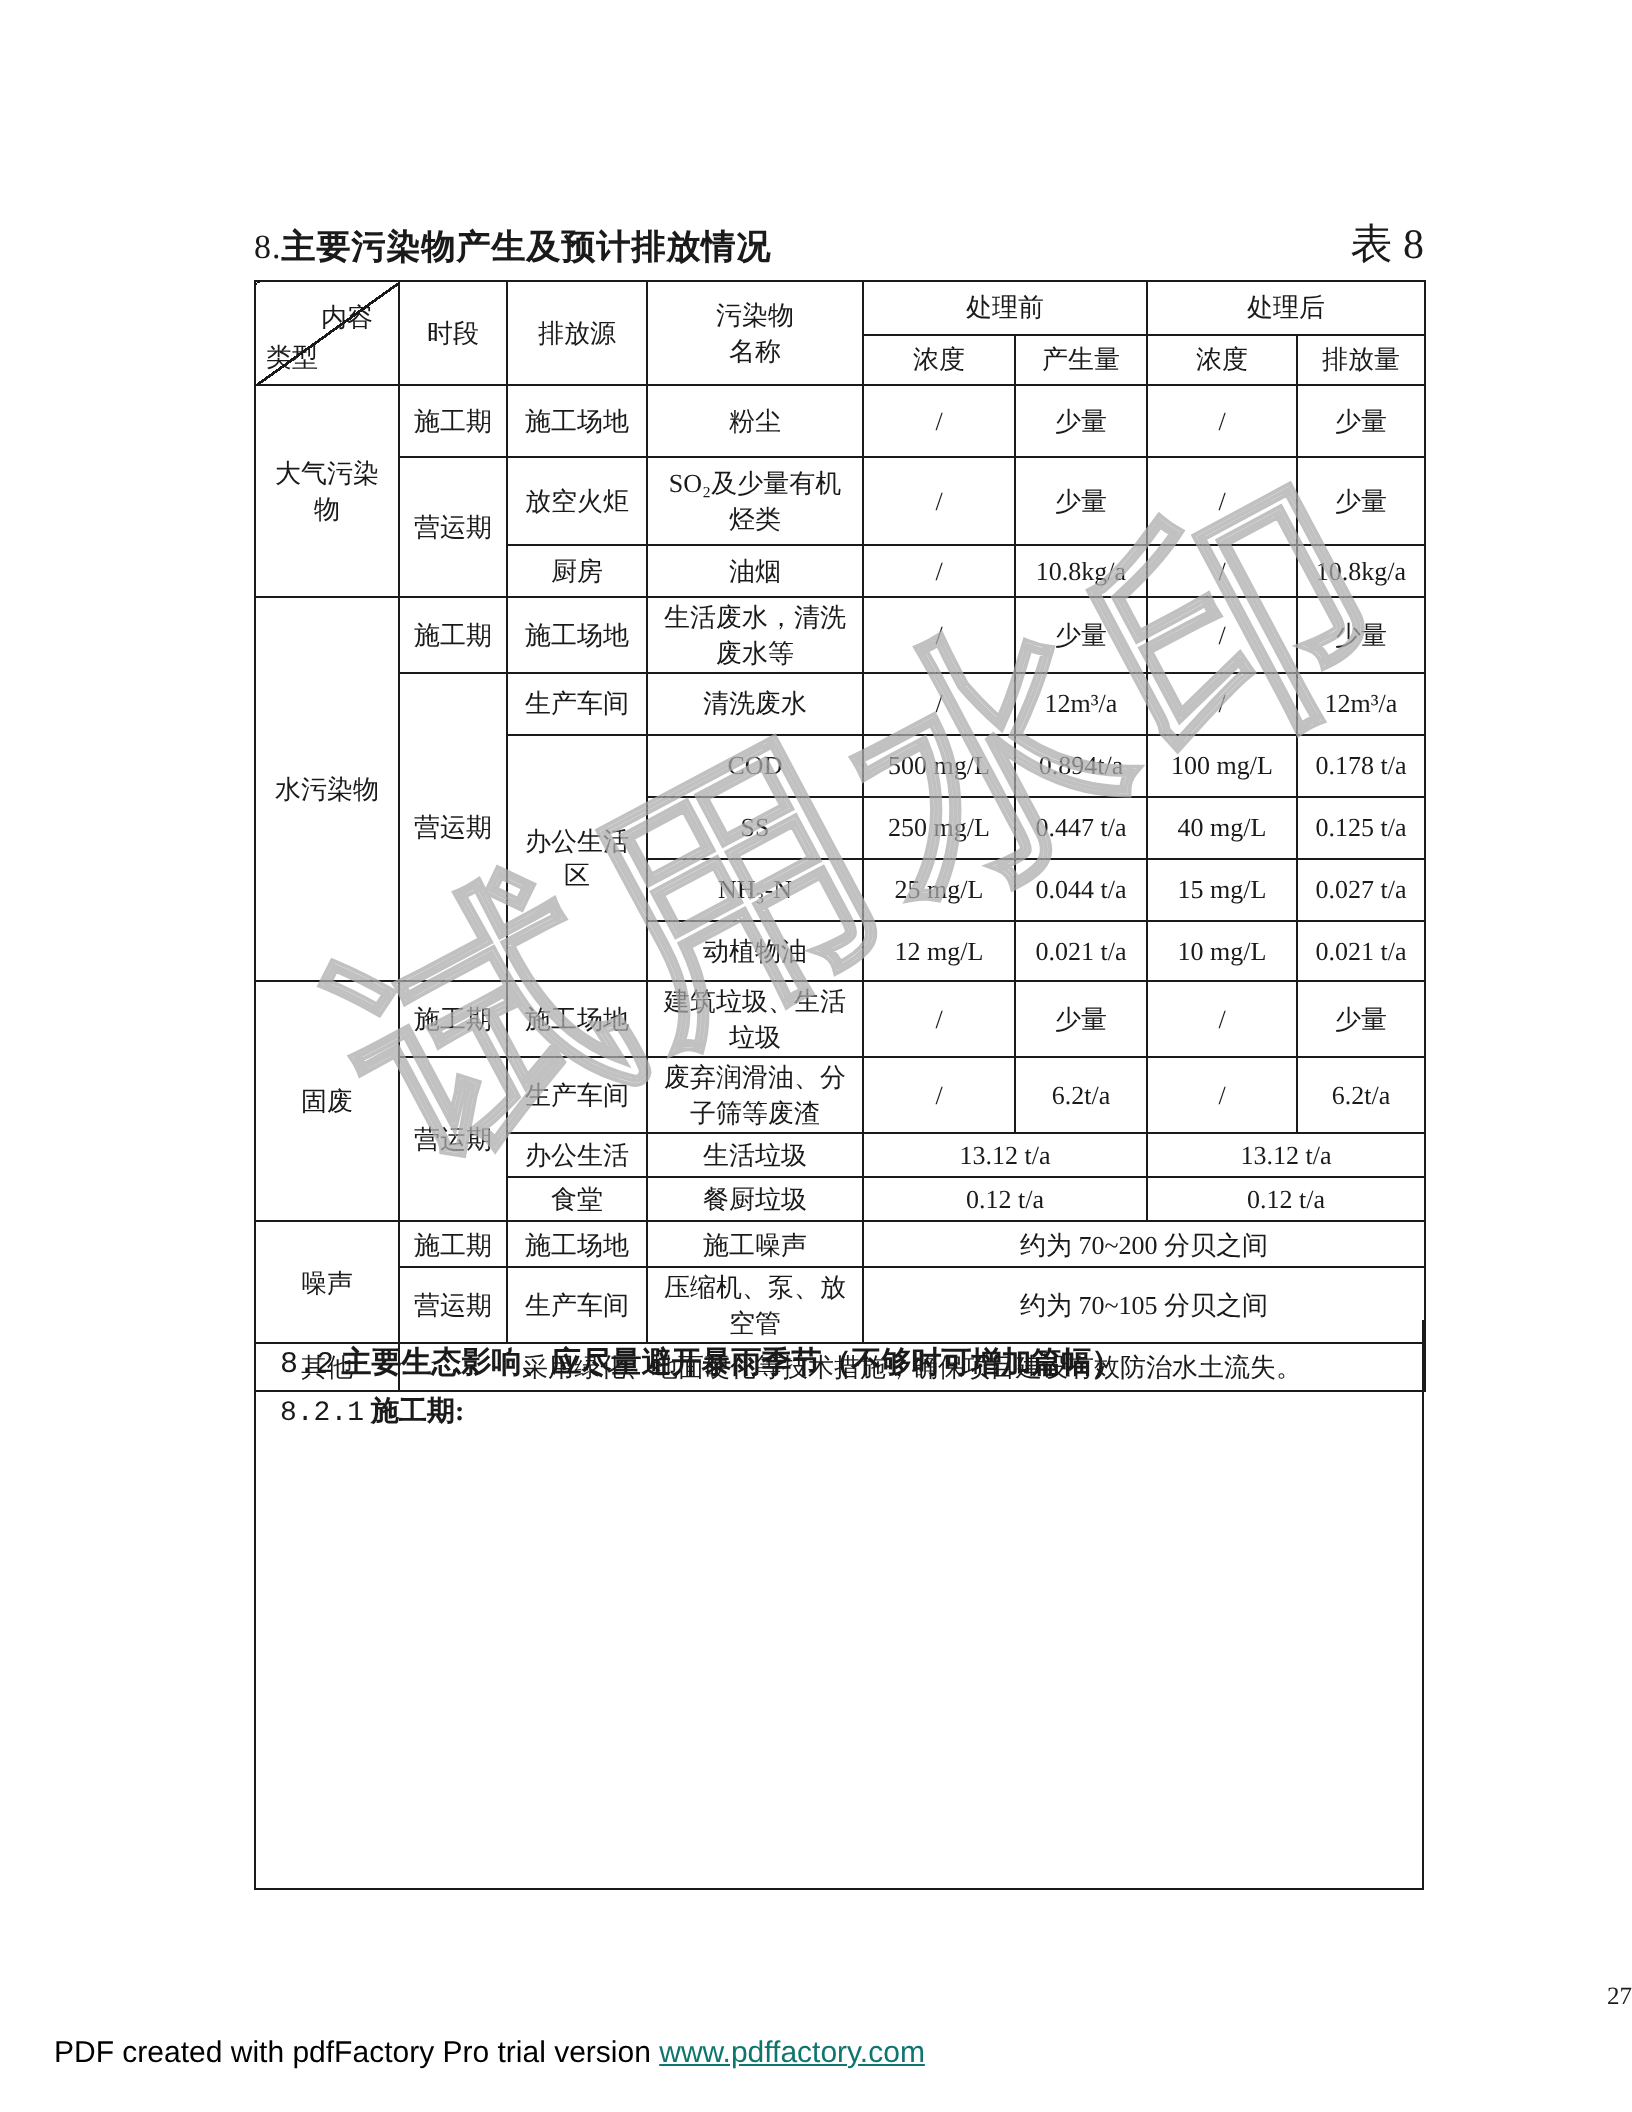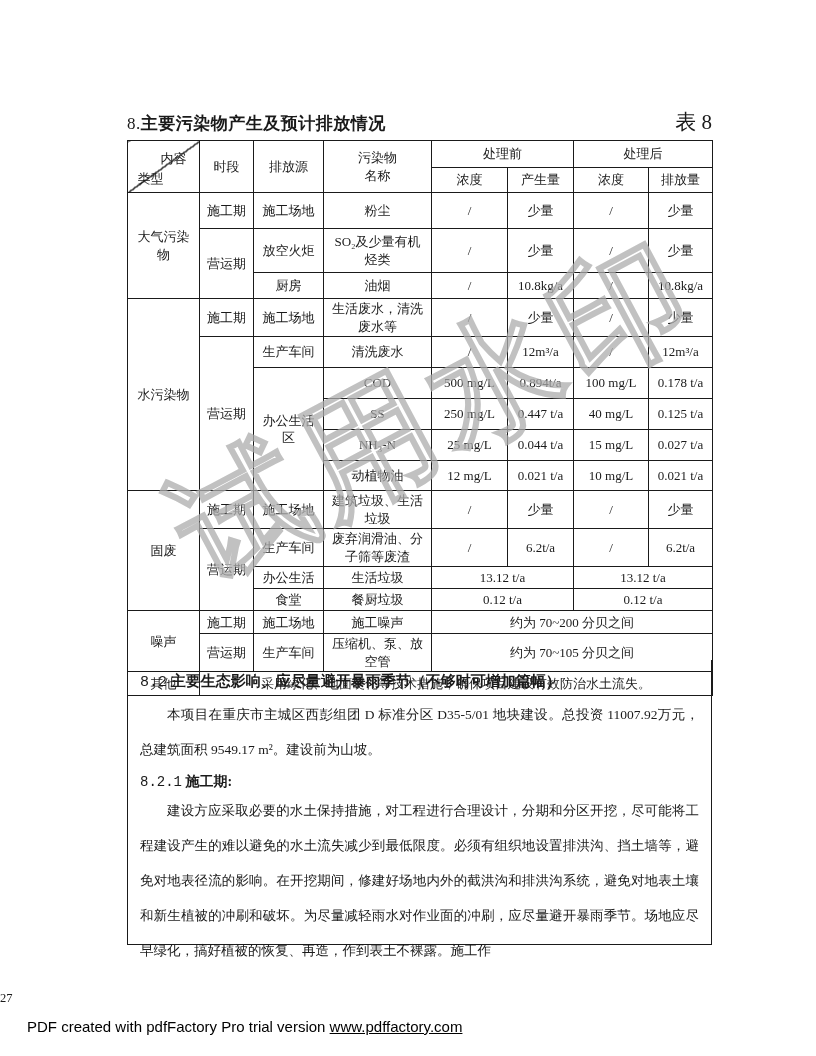--- a/index.html
+++ b/index.html
@@ -36,21 +36,21 @@
 
   
   td.diag {
     position:relative; padding:0;
     background:linear-gradient(to bottom right,
       transparent calc(50% - 0.7px), #1a1a1a calc(50% - 0.7px),
       #1a1a1a calc(50% + 0.7px), transparent calc(50% + 0.7px));
     margin-top:44px;
   }
   td.diag .dtop { display:block; text-align:center; padding:4px 0 0 20px; }
-  td.diag .dbot { display:block; text-align:center; padding:2px 26px 0 0; }
+  td.diag .dbot { display:block; text-align:left; padding:2px 26px 0 0; }
 
   
   .section-box {
     position:absolute; left:127px; top:660px; width:585px; height:285px;
     border:1px solid #1a1a1a; border-top:none;
     padding:8px 12px 0 12px;
   }
   .h82 { font-size:15px; font-weight:bold; margin:4px 0 6px 0; }
   .h82 .num, .h821 .num { font-weight:normal; font-family:Liberation Mono, monospace;text-align:right; }
   .para { font-size:13.5px; line-height:35px; text-align:justify; text-indent:2em; }
@@ -63,27 +63,27 @@
     font-family:"Liberation Serif", serif;
     color:transparent;
     -webkit-text-stroke:2px rgba(172,172,172,0.75);
     transform:rotate(-28deg); transform-origin:left center;
     pointer-events:none; white-space:nowrap; z-index:5;
   }
 
   
   .page-number {
     position:absolute; left:0; top:991px; width:816px;
-    text-align:left; font-size:12.5px;
+    text-align:right; font-size:12.5px;
   }
   .pdf-footer {
     position:absolute; left:27px; top:1018px;
     font-family:"Liberation Sans", sans-serif; font-size:15px; color:#000;
   }
-  .pdf-footer a { color:#000000; }
+  .pdf-footer a { color:#0f766e; }
 </style>
 </head>
 <body>
 
 <div class="page">
 
   <div class="title-row">
     <div class="doc-title"><span class="num">8.</span><span>主要污染物产生及预计排放情况</span></div>
     <div class="table-label">表 8</div>
   </div>
@@ -247,23 +247,21 @@
 
       <tr style="height:24px">
         <td class="cat">其他</td>
         <td colspan="7">采用绿化、地面硬化等技术措施，确保项目建设有效防治水土流失。</td>
       </tr>
     </tbody>
   </table>
 
   <div class="section-box">
     <div class="h82"><span class="num">8.2</span> <span>主要生态影响、应尽量避开暴雨季节（不够时可增加篇幅）</span></div>
-    <p class="para">本项目在重庆市主城区西彭组团 D 标准分区 D35-5/01 地块建设。总投资 11007.92万元，总建筑面积 9549.17 m²。建设前为山坡。</p>
     <div class="h821"><span class="num">8.2.1</span> <span>施工期:</span></div>
-    <p class="para">建设方应采取必要的水土保持措施，对工程进行合理设计，分期和分区开挖，尽可能将工程建设产生的难以避免的水土流失减少到最低限度。必须有组织地设置排洪沟、挡土墙等，避免对地表径流的影响。在开挖期间，修建好场地内外的截洪沟和排洪沟系统，避免对地表土壤和新生植被的冲刷和破坏。为尽量减轻雨水对作业面的冲刷，应尽量避开暴雨季节。场地应尽早绿化，搞好植被的恢复、再造，作到表土不裸露。施工作</p>
   </div>
 
   <div class="watermark">试用水印</div>
 
   <div class="page-number">27</div>
   <div class="pdf-footer"><span>PDF created with pdfFactory Pro trial version </span><a href="#">www.pdffactory.com</a></div>
 
 </div>
 
 </body></html>

